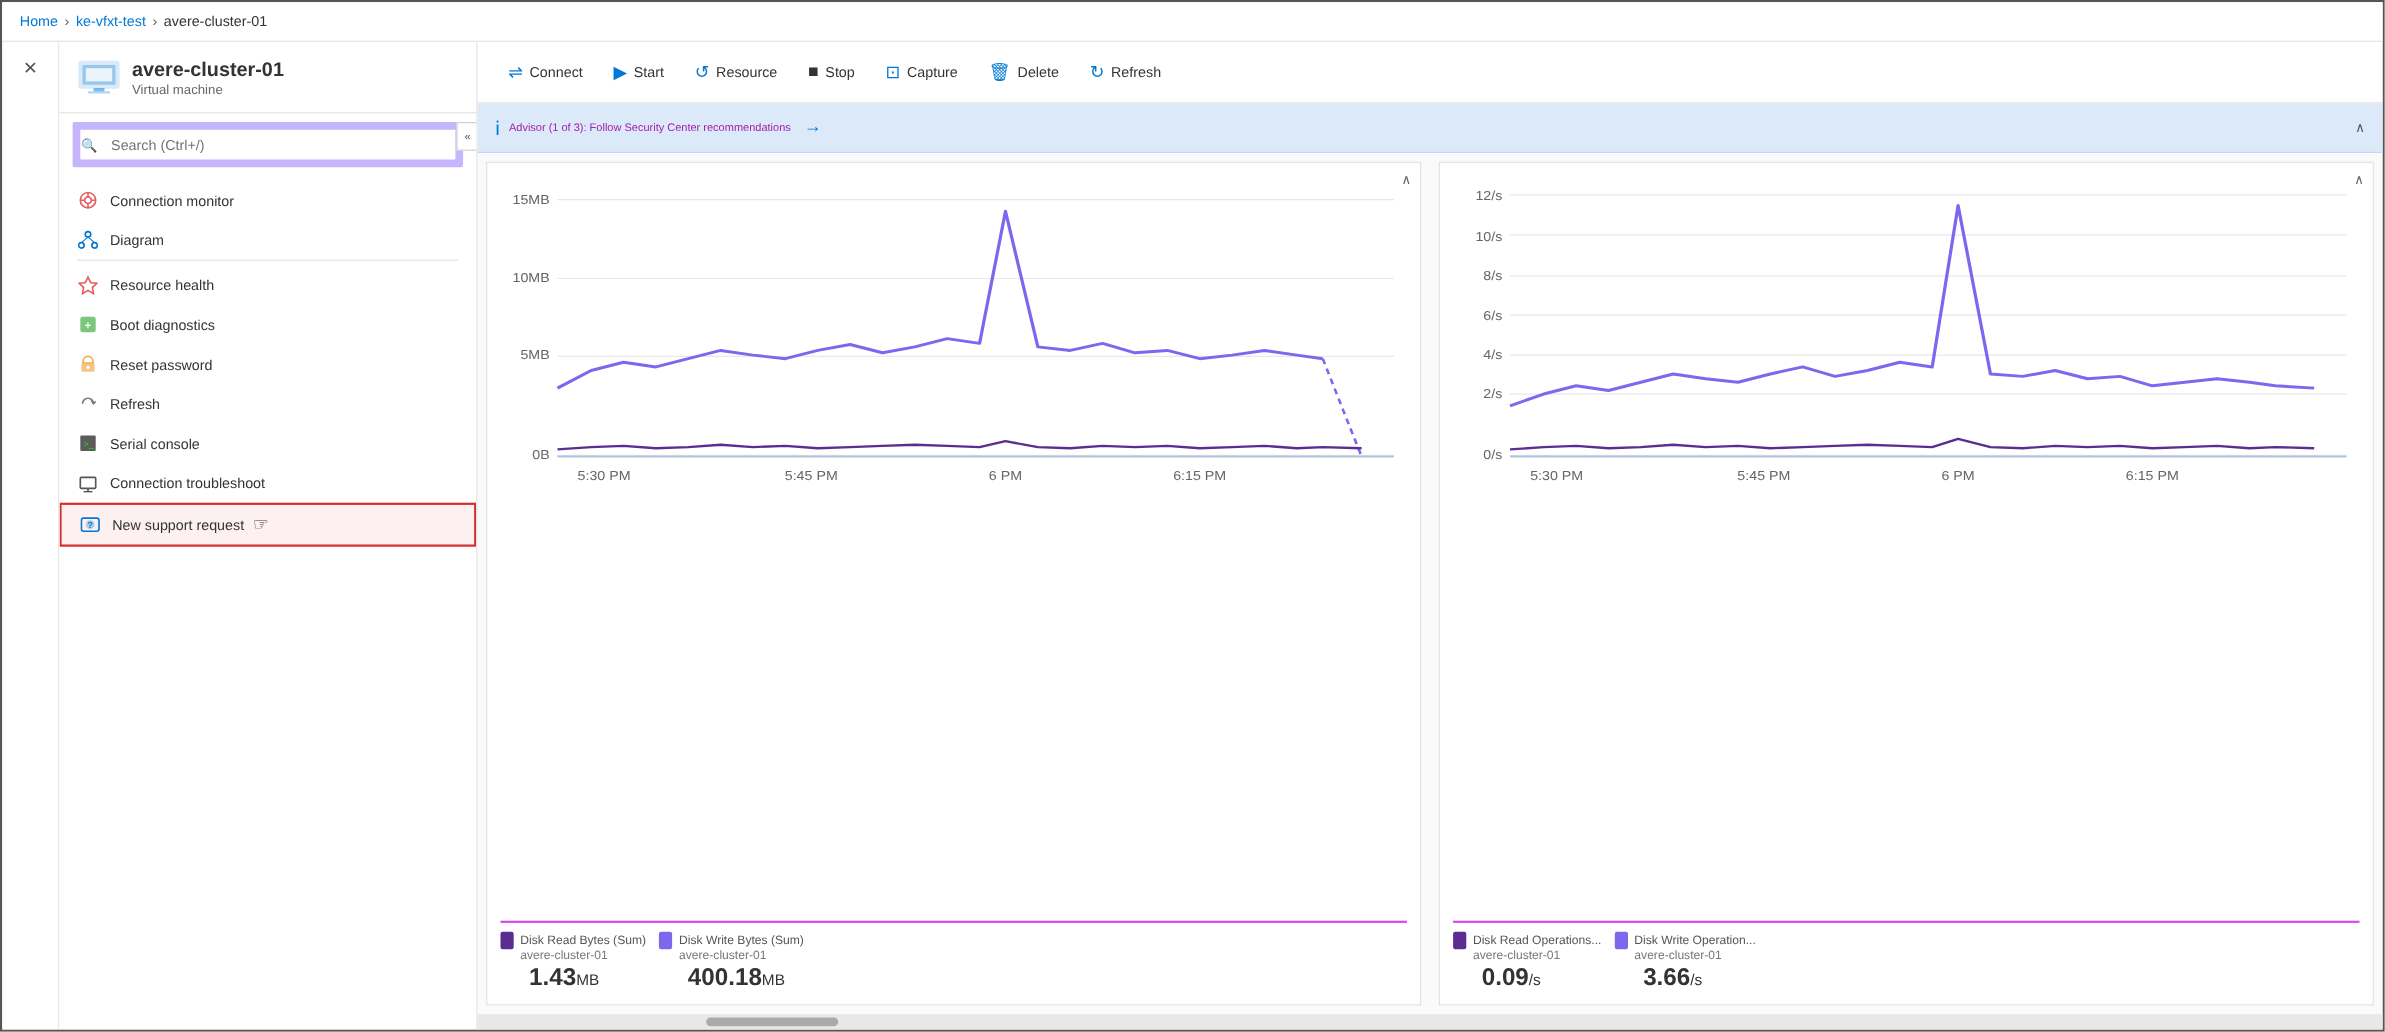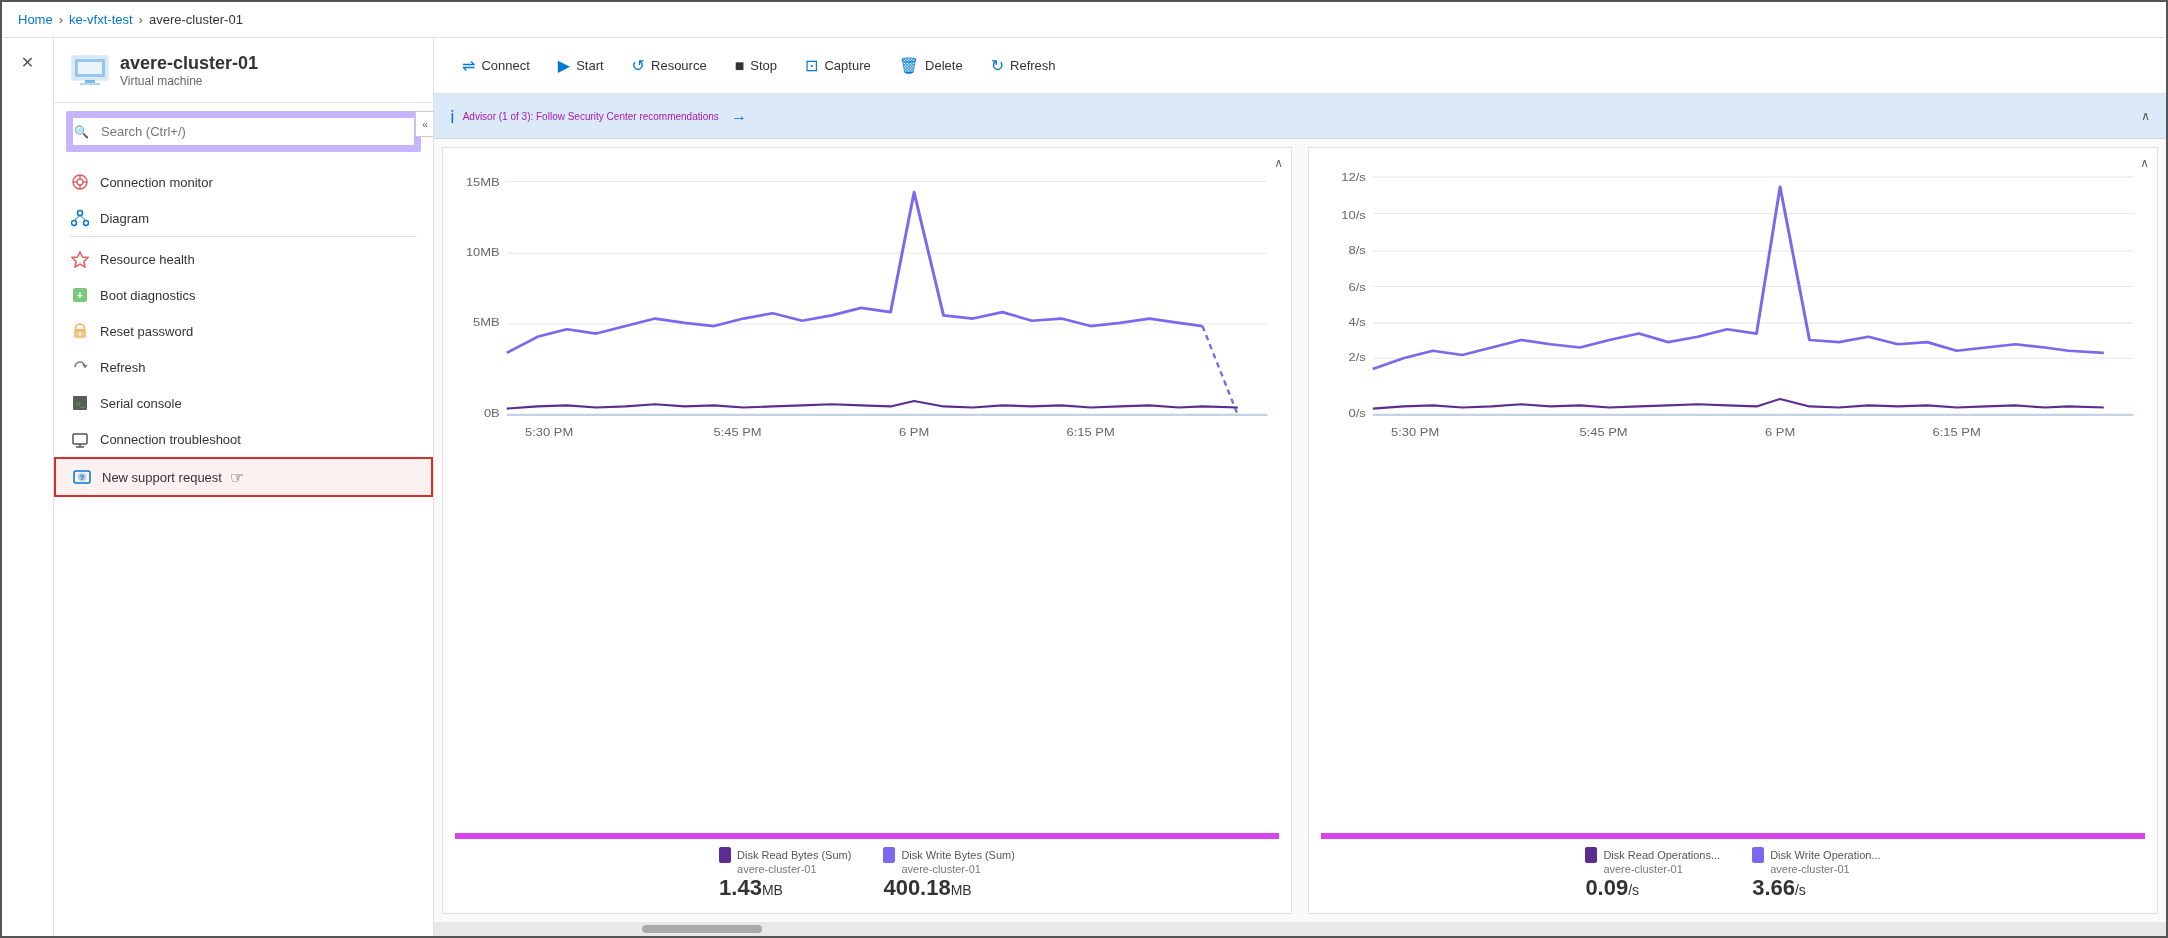--- a/index.html
+++ b/index.html
@@ -65,27 +65,27 @@
 
     
     .charts-area { flex: 1; overflow-y: auto; overflow-x: hidden; padding: 0; display: flex; flex-wrap: wrap; }
     .chart-card { background: #fff; border: 1px solid #e0e0e0; margin: 8px; flex: 1; min-width: 600px; display: flex; flex-direction: column; padding: 12px; position: relative; min-height: 380px; }
     .chart-collapse-btn { position: absolute; right: 8px; top: 8px; cursor: pointer; font-size: 12px; color: #666; }
 
     
     .chart-svg-container { flex: 1; position: relative; }
 
     
-    .chart-legend { display: flex; gap: 32px; margin-top: 8px; padding-top: 8px; border-top: 6px solid #d946ef; justify-content: center; }
+    .chart-legend { display: flex; gap: 12px; margin-top: 8px; padding-top: 8px; border-top: 2px solid #d946ef; }
     .legend-item { display: flex; flex-direction: column; }
     .legend-color-label { display: flex; align-items: center; gap: 6px; }
     .legend-dot { width: 12px; height: 16px; border-radius: 2px; }
     .legend-label { font-size: 11px; color: #555; }
     .legend-sublabel { font-size: 11px; color: #777; margin-left: 18px; }
-    .legend-value { font-size: 22px; font-weight: 700; color: #333; margin-left: 0; }
+    .legend-value { font-size: 22px; font-weight: 700; color: #333; margin-left: 26px; }
     .legend-unit { font-size: 14px; font-weight: 400; }
 
     
     .bottom-scroll { height: 14px; background: #e8e8e8; display: flex; align-items: center; padding: 0 8px; }
 
     svg text { font-family: 'Segoe UI', Arial, sans-serif; }
   </style>
 </head>
 <body>
 

